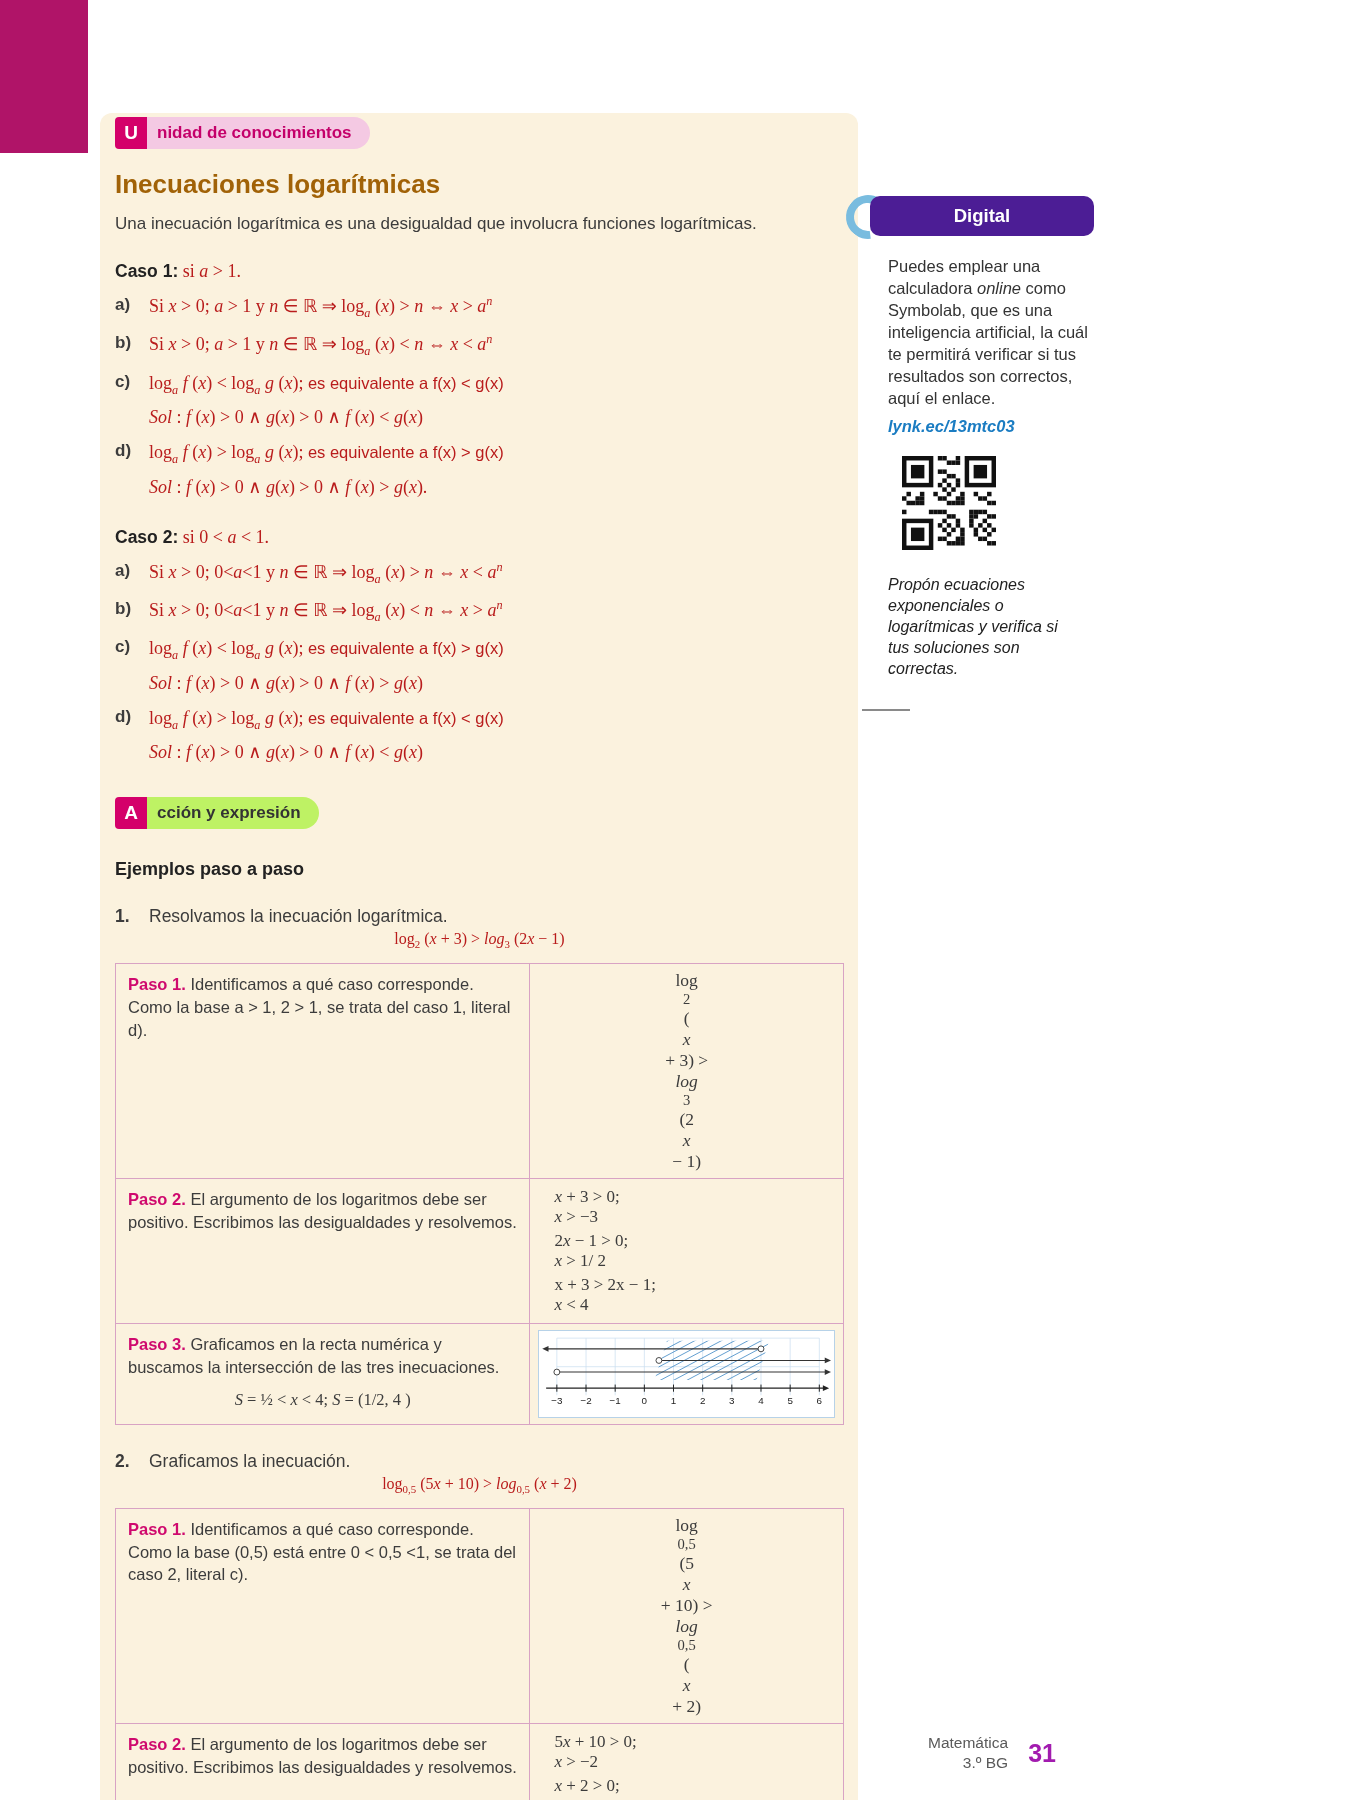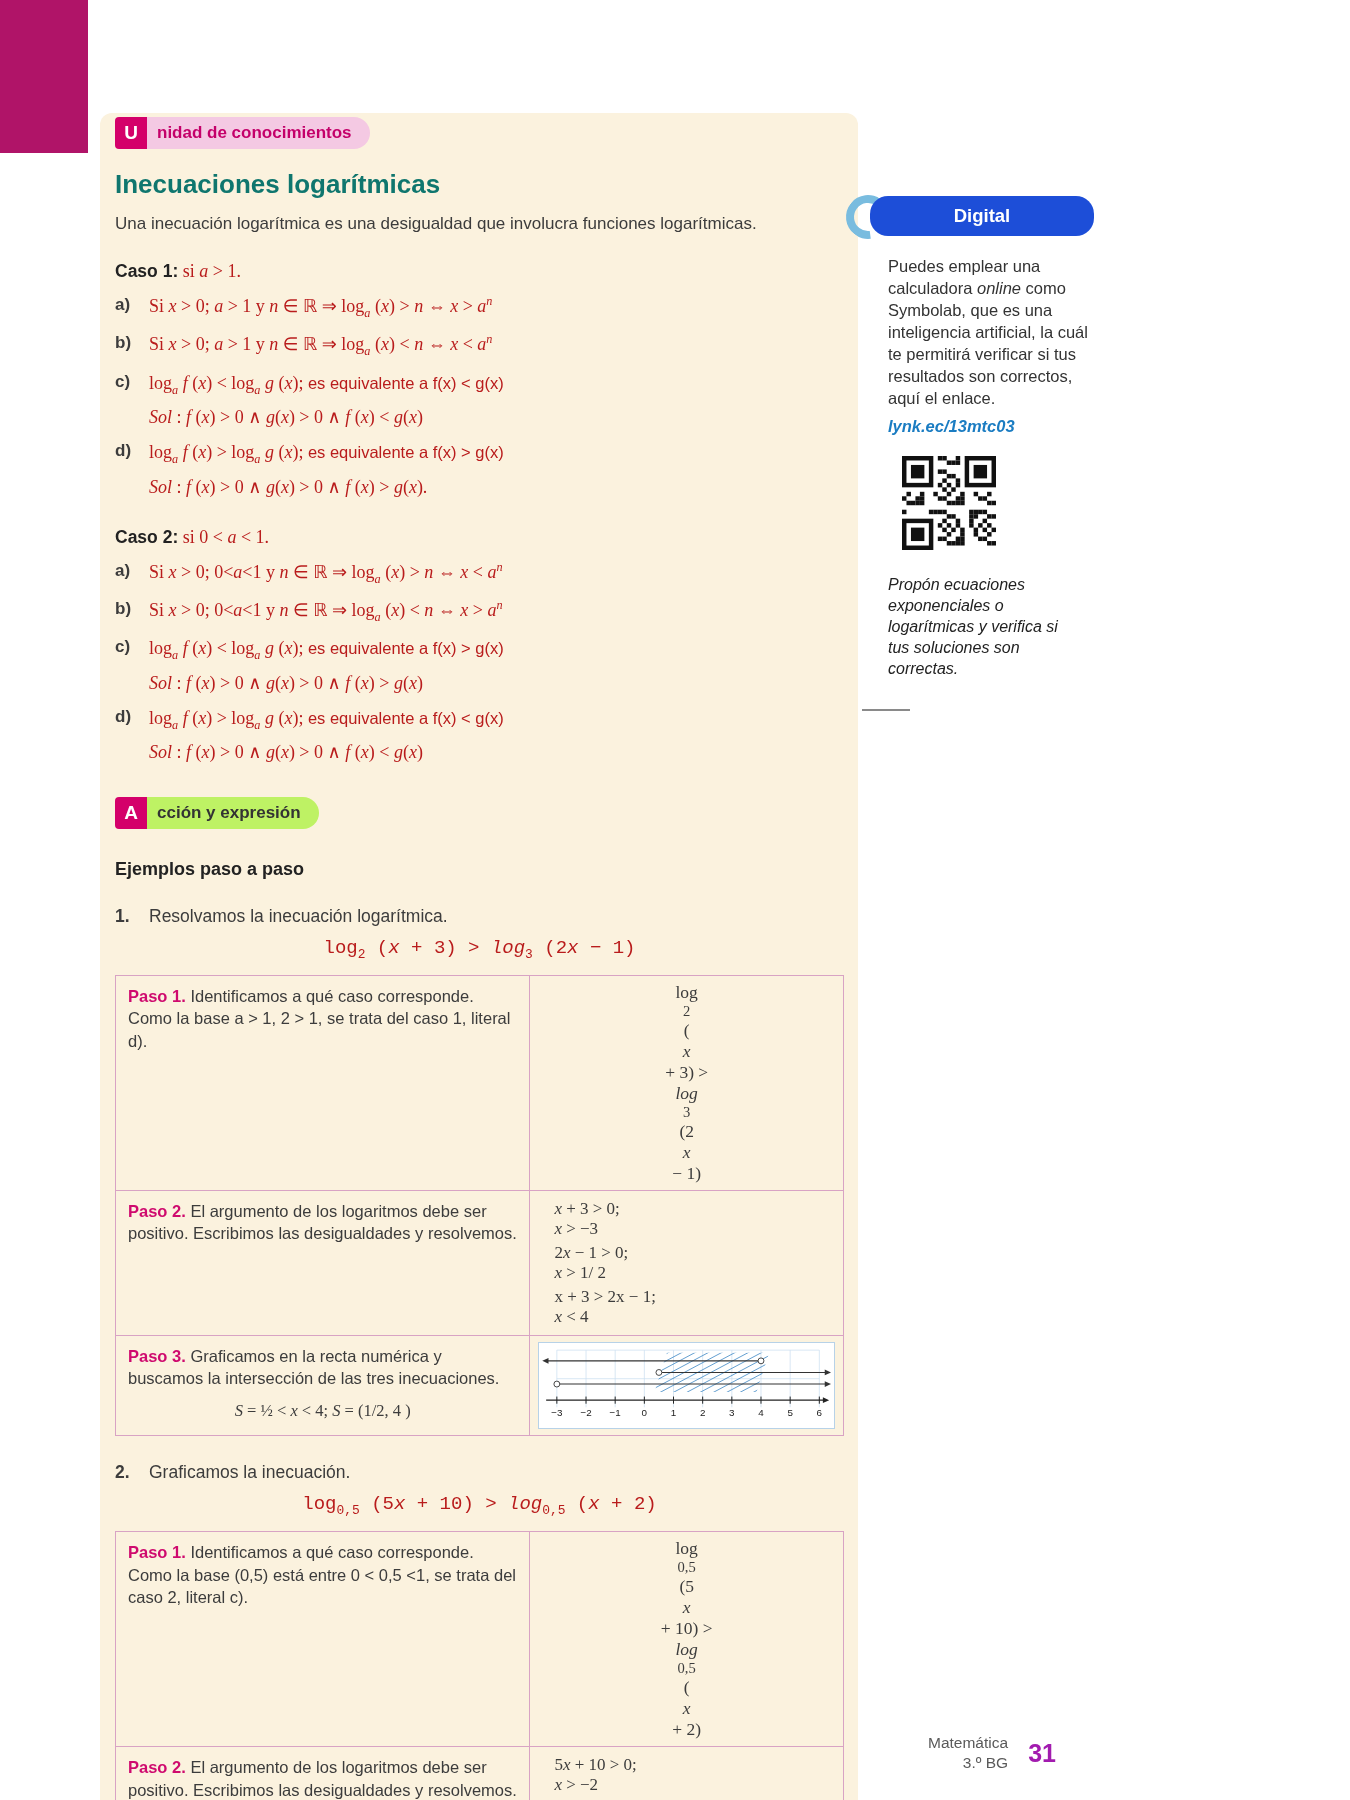--- a/index.html
+++ b/index.html
@@ -11,60 +11,60 @@
 
   
   .badge-row{display:flex;align-items:stretch;height:32px;margin-top:2px;}
   .badge-sq{width:32px;background:#d4006a;color:#fff;font-weight:bold;font-size:19px;
             display:flex;align-items:center;justify-content:center;border-radius:4px 0 0 4px;}
   .badge-pill{display:flex;align-items:center;font-weight:bold;font-size:17px;
               padding:0 18px 0 10px;border-radius:0 16px 16px 0;}
   .pill-unit{background:#f4c9e3;color:#c4006a;}
   .pill-accion{background:#bef264;color:#333;}
 
-  .title{margin:20px 0 0 0;font-size:26px;font-weight:bold;color:#0f766e;}
+  .title{margin:20px 0 0 0;font-size:26px;font-weight:bold;color:#a16207;}
   .intro{margin:14px 0 0 0;font-size:17px;}
 
   .caso-head{margin:24px 0 0 0;font-size:17.5px;}
   .caso-head b{color:#222;}
   .item{display:flex;margin-top:9px;}
   .ltr{width:34px;font-weight:bold;font-size:17px;flex:none;padding-top:2px;}
   .ib{flex:1;}
   .math{font-family:"Liberation Serif",serif;font-size:18px;color:#b91c1c;line-height:1.45;}
   .math .txt{font-family:"Liberation Sans",sans-serif;font-size:16.5px;}
   .math sub{font-size:68%;}
   .math sup{font-size:68%;}
   .sol{margin-top:5px;}
 
   .ej-head{margin:30px 0 0 0;font-size:18px;font-weight:bold;color:#222;}
   .ex-prompt{display:flex;margin-top:26px;font-size:17.5px;}
   .ex-num{width:34px;font-weight:bold;flex:none;}
-  .center-formula{text-align:center;margin-top:8px;font-size:19px;font-family:Liberation Mono, monospace;}
+  .center-formula{text-align:center;margin-top:0;font-size:16px;}
 
   .tbl{margin-top:10px;border:1px solid #d8a3c4;}
   .trow{display:flex;border-top:1px solid #d8a3c4;}
   .trow:first-child{border-top:none;}
   .tcell{box-sizing:border-box;}
   .tcell.left{width:57%;border-right:1px solid #d8a3c4;padding:9px 12px;font-size:16.5px;line-height:1.38;}
   .tcell.right{width:43%;padding:6px 8px;display:flex;flex-direction:column;justify-content:center;}
   .paso{color:#cf0a6e;font-weight:bold;}
   .mathc{text-align:center;font-family:"Liberation Serif",serif;font-size:17.5px;}
   .mline{display:flex;justify-content:space-between;padding:2px 30px 2px 16px;
          font-family:"Liberation Serif",serif;font-size:17px;flex-direction:column;}
   .sol-line{text-align:center;font-family:"Liberation Serif",serif;font-size:16.5px;margin-top:10px;}
   .nl-cell{padding:8px;}
   .nl-box{border:1px solid #b7d2e8;background:#fff;}
 
   
   .sidebar{position:absolute;left:862px;top:196px;width:240px;}
   .dig-ribbon{position:absolute;left:-16px;top:-1px;width:28px;height:28px;
               border:8px solid #79bcdf;border-radius:50%;border-right-color:transparent;
               transform:rotate(38deg);}
-  .dig-header{position:relative;margin-left:8px;width:224px;background:#1d4ed8;color:#fff;
-              font-weight:bold;font-size:18.5px;text-align:center;padding:9px 0;border-radius:18px;}
+  .dig-header{position:relative;margin-left:8px;width:224px;background:#4c1d95;color:#fff;
+              font-weight:bold;font-size:18.5px;text-align:center;padding:9px 0;border-radius:10px;}
   .dig-text{margin:20px 0 0 26px;width:202px;font-size:16.5px;line-height:1.33;color:#333;}
   .dig-link{display:block;margin:7px 0 0 26px;color:#1a7cc2;font-style:italic;font-weight:bold;
             font-size:16.5px;text-decoration:none;cursor:pointer;}
   .qr{margin:20px 0 0 40px;width:94px;height:94px;}
   .dig-note{margin:24px 0 0 26px;width:180px;font-style:italic;font-size:16px;line-height:1.32;color:#222;}
   .dig-rule{margin:30px 0 0 0;width:48px;height:2px;background:#8a8a8a;}
 
   
   .footer{position:absolute;top:1733px;left:928px;display:flex;align-items:center;gap:20px;}
   .footer-meta{text-align:right;color:#5a5a5a;font-size:15.5px;line-height:1.3;}

